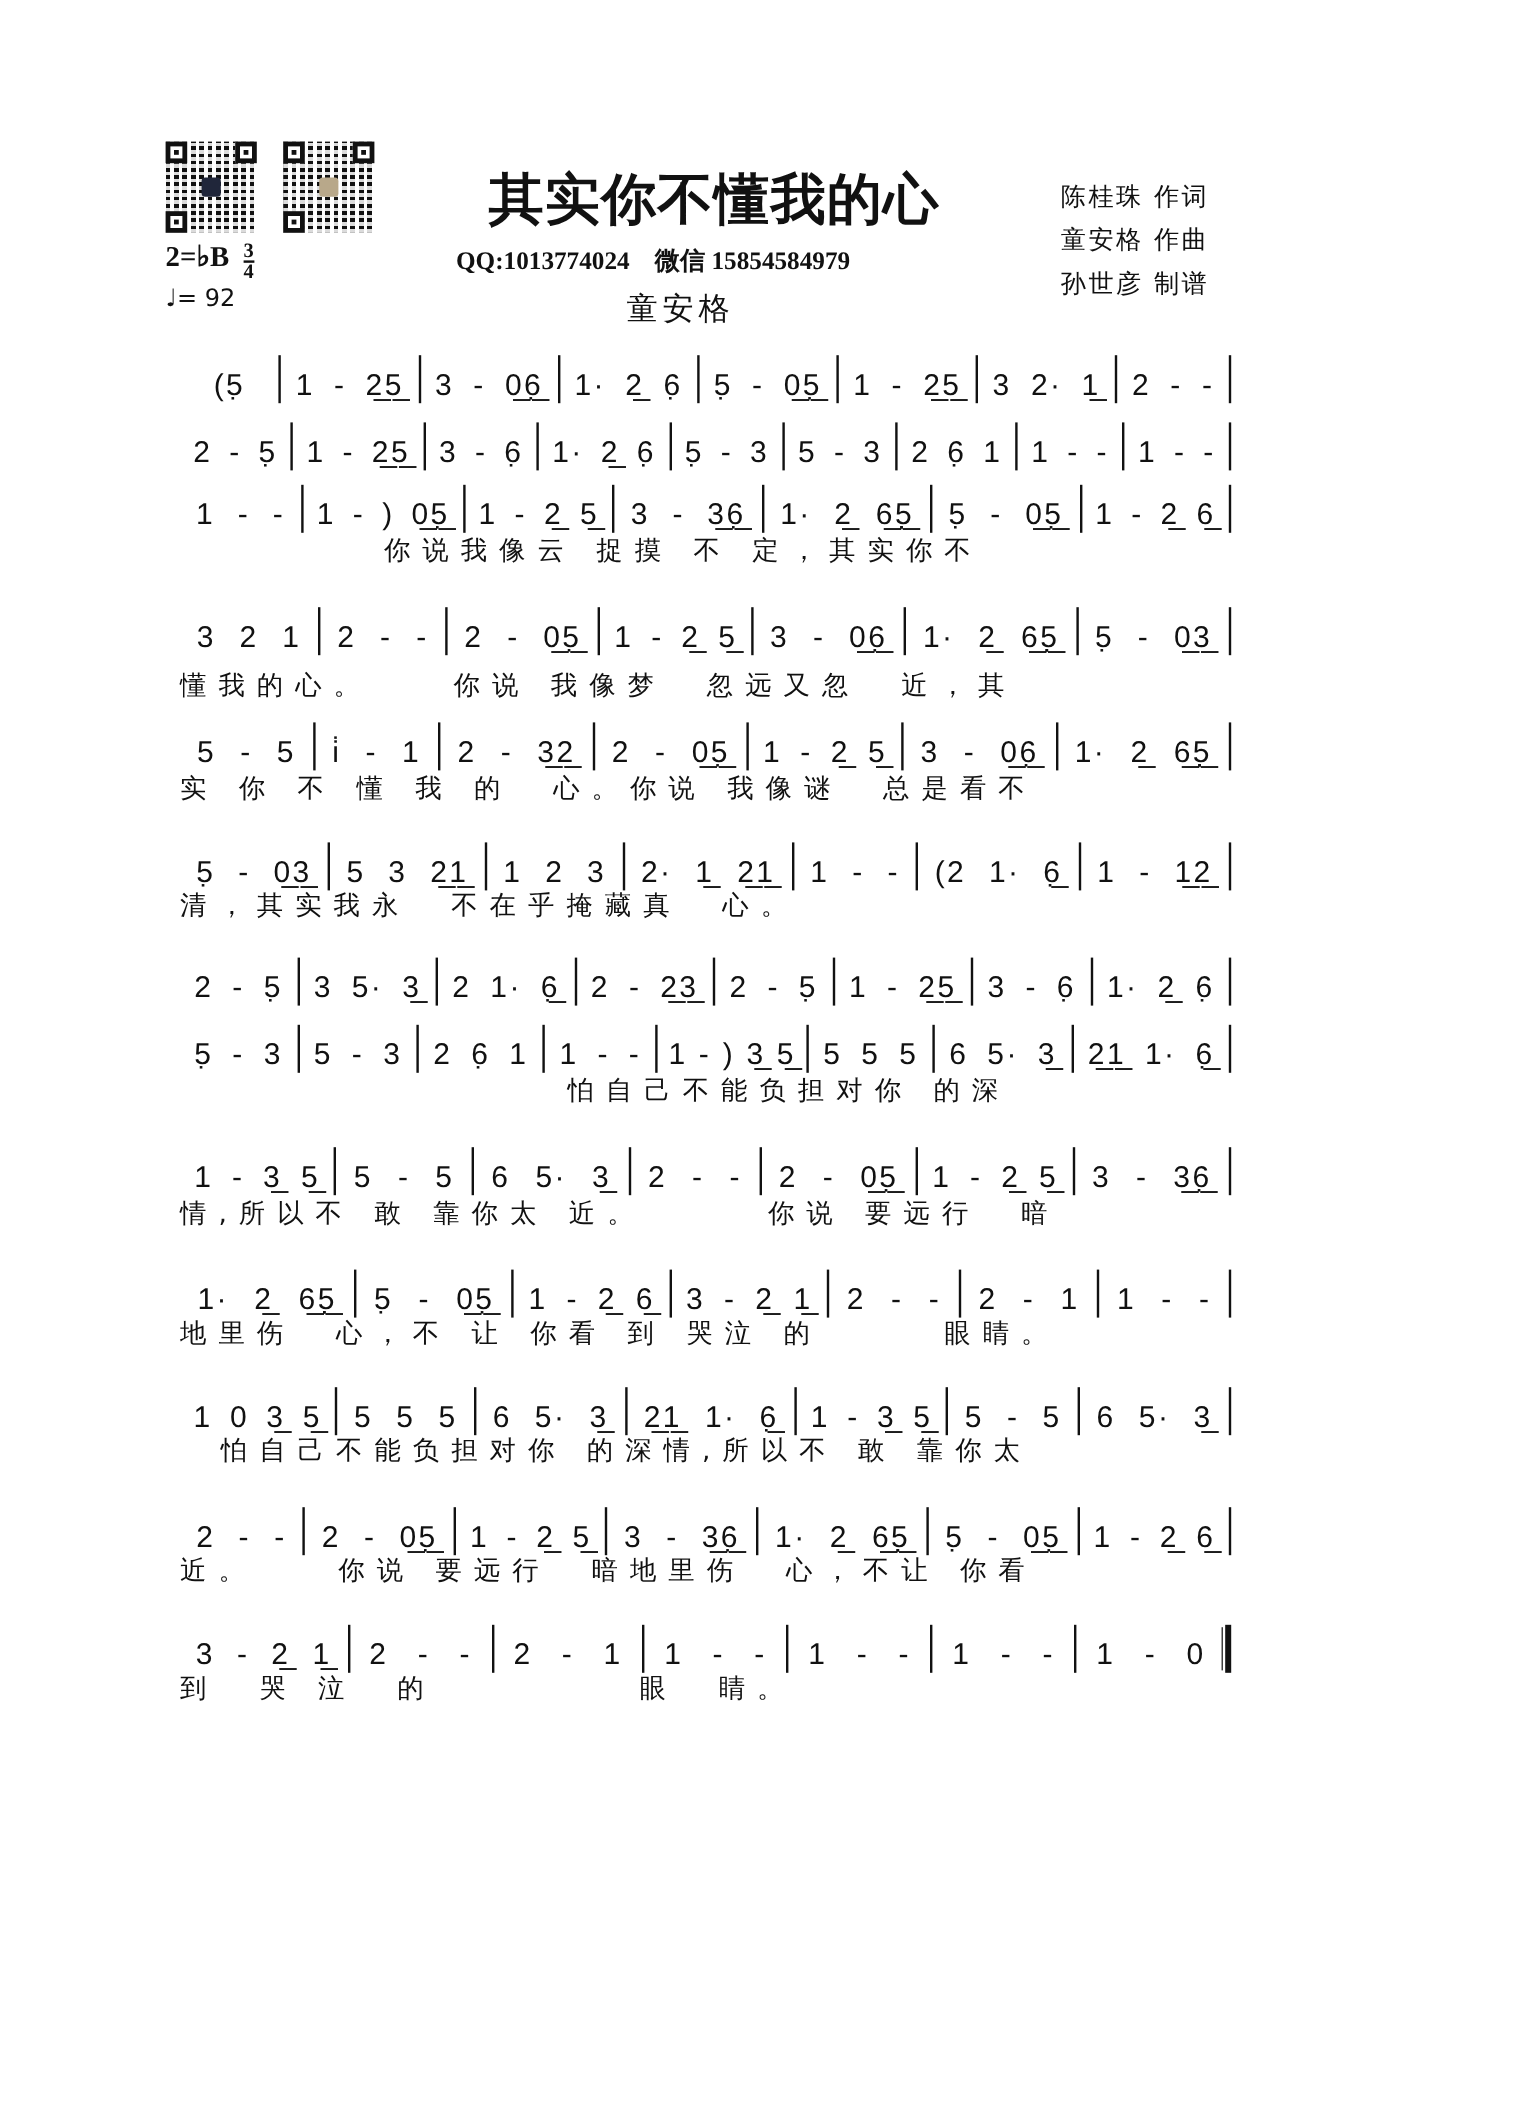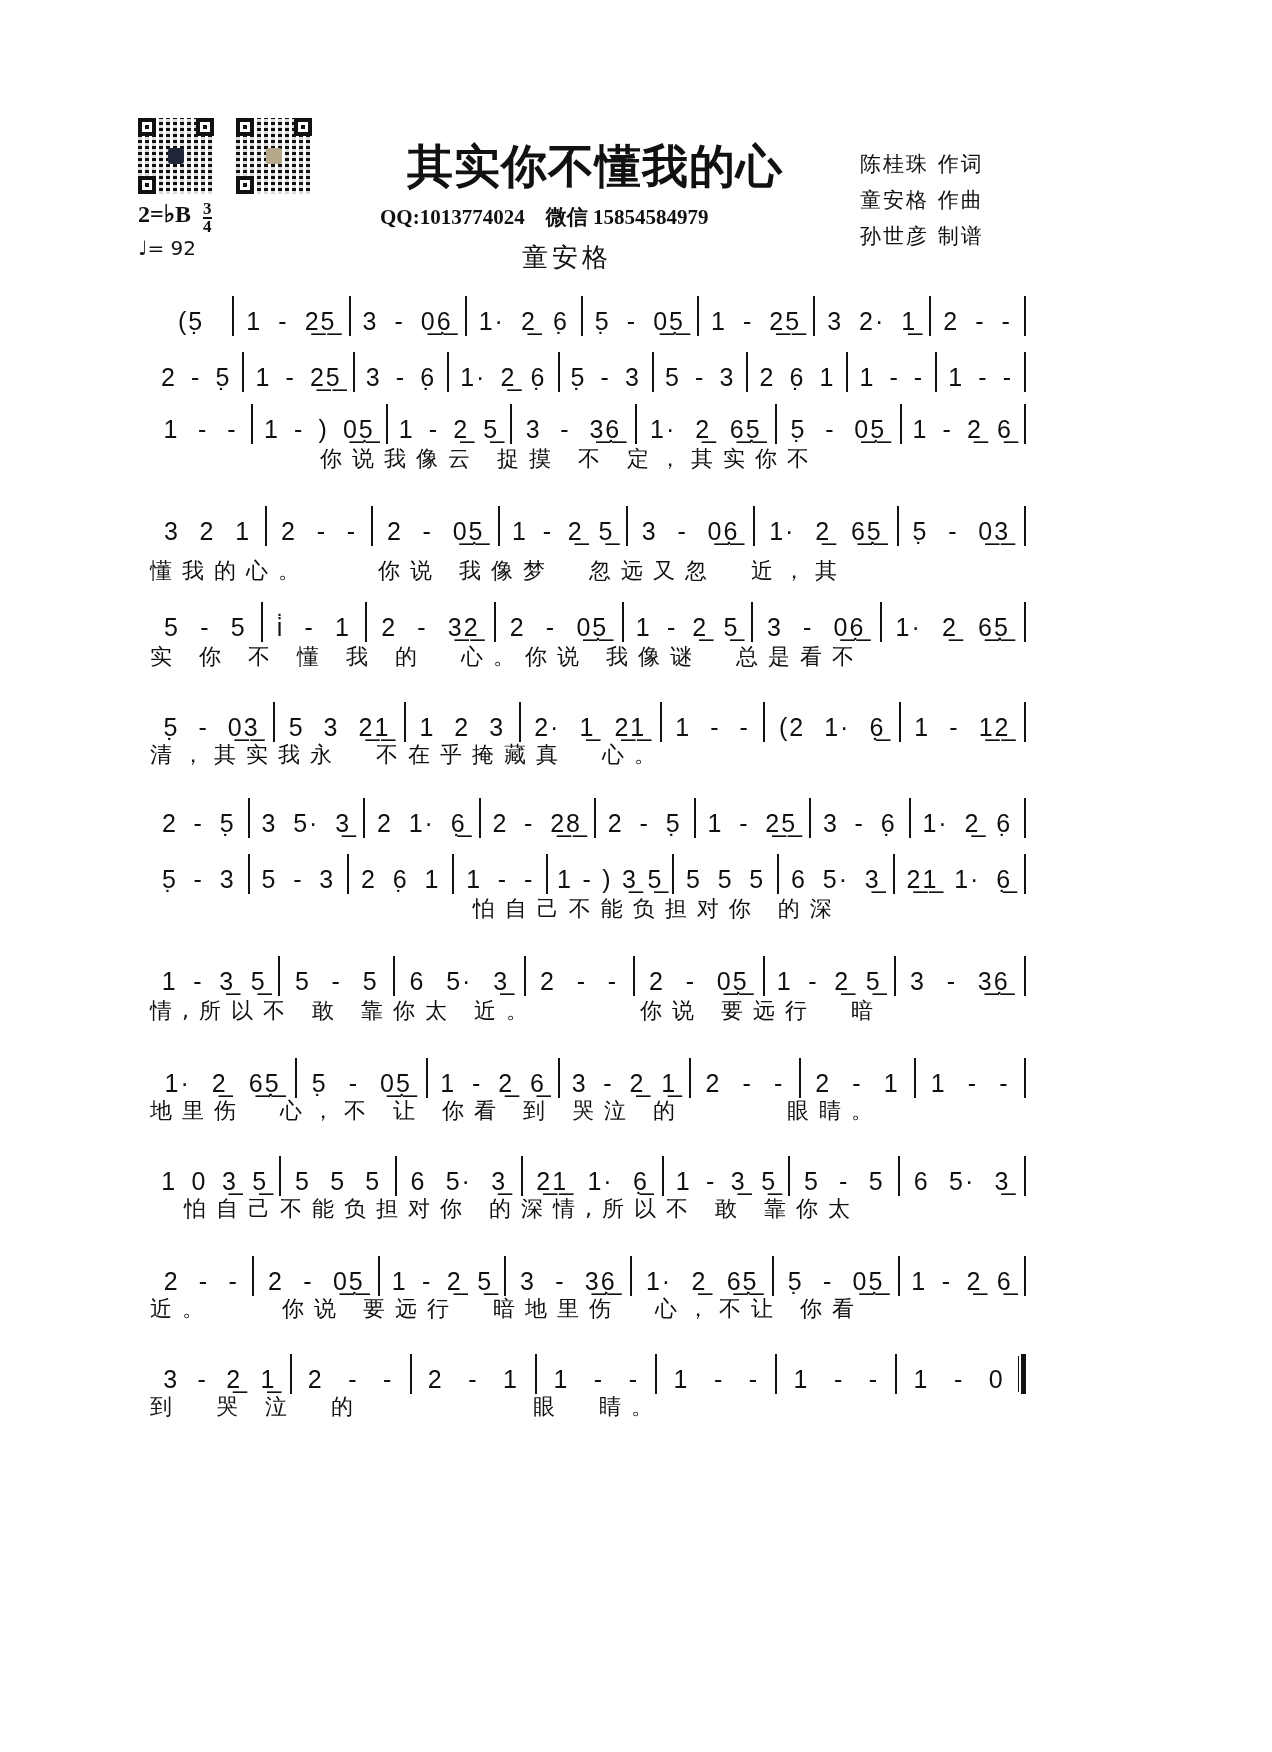--- a/index.html
+++ b/index.html
@@ -44,21 +44,21 @@
   <div class="fp" style="left:0;top:0"></div>
     <div class="fp" style="right:0;top:0"></div>
     <div class="fp" style="left:0;bottom:0"></div>
   <div class="logo" style="background:#b8a88a"></div>
 </div>
 
 <div class="abs title" style="left:370px;top:136px;margin-left:37px;">其实你不懂我的心</div>
 <div class="abs contact" style="left:380px;top:203px;white-space:pre;">QQ:1013774024    微信 15854584979</div>
 <div class="abs singer" style="left:522px;top:240px;">童安格</div>
 
-<div class="abs credits" style="left:860px;top:146px;">
+<div class="abs credits" style="left:884px;top:146px;">
   <div>陈桂珠 作词</div>
   <div>童安格 作曲</div>
   <div>孙世彦 制谱</div>
 </div>
 
 <div class="abs" style="left:138px;top:200px;">
   <span class="key">2=♭B</span>
   <span class="frac">
     <span class="n">3</span>
     <span>4</span>
@@ -384,21 +384,21 @@
         <div class="bl"></div>
         <div class="bar">
           <span class="row-text">2</span>
           <span class="row-text">1·</span>
           <span class="row-text">6̣̲</span>
         </div>
         <div class="bl"></div>
         <div class="bar">
           <span class="row-text">2</span>
           <span class="row-text">-</span>
-          <span class="row-text">2̲8̲</span>
+          <span class="row-text">2̲3̲</span>
         </div>
         <div class="bl"></div>
         <div class="bar">
           <span class="row-text">2</span>
           <span class="row-text">-</span>
           <span class="row-text">5̣</span>
         </div>
         <div class="bl"></div>
         <div class="bar">
           <span class="row-text">1</span>

